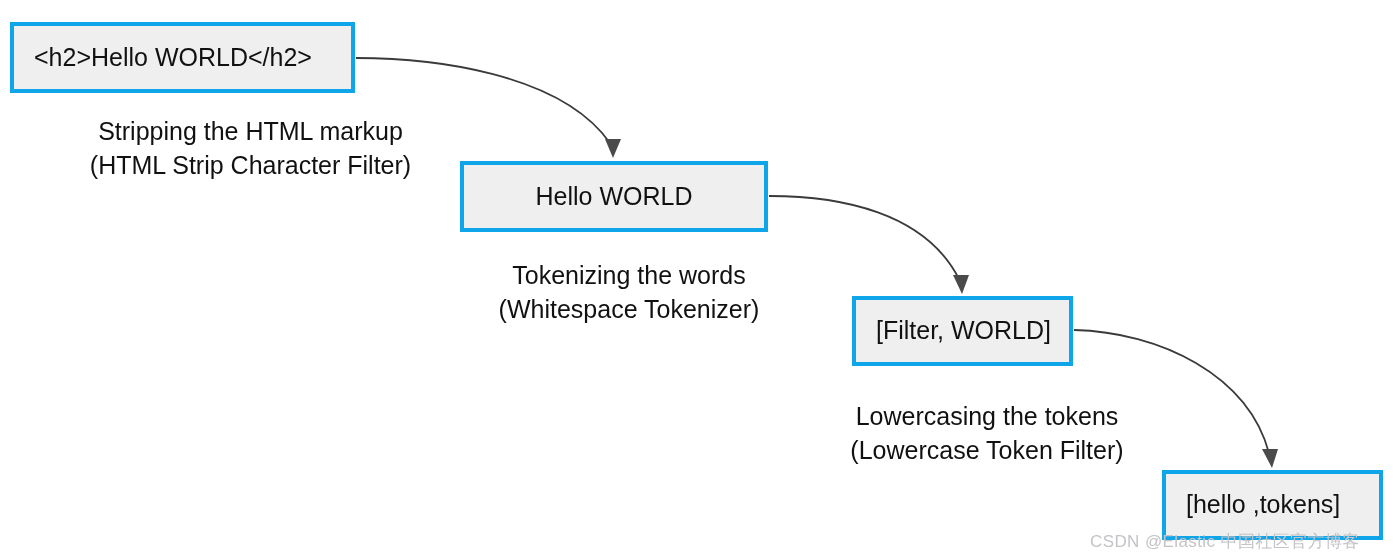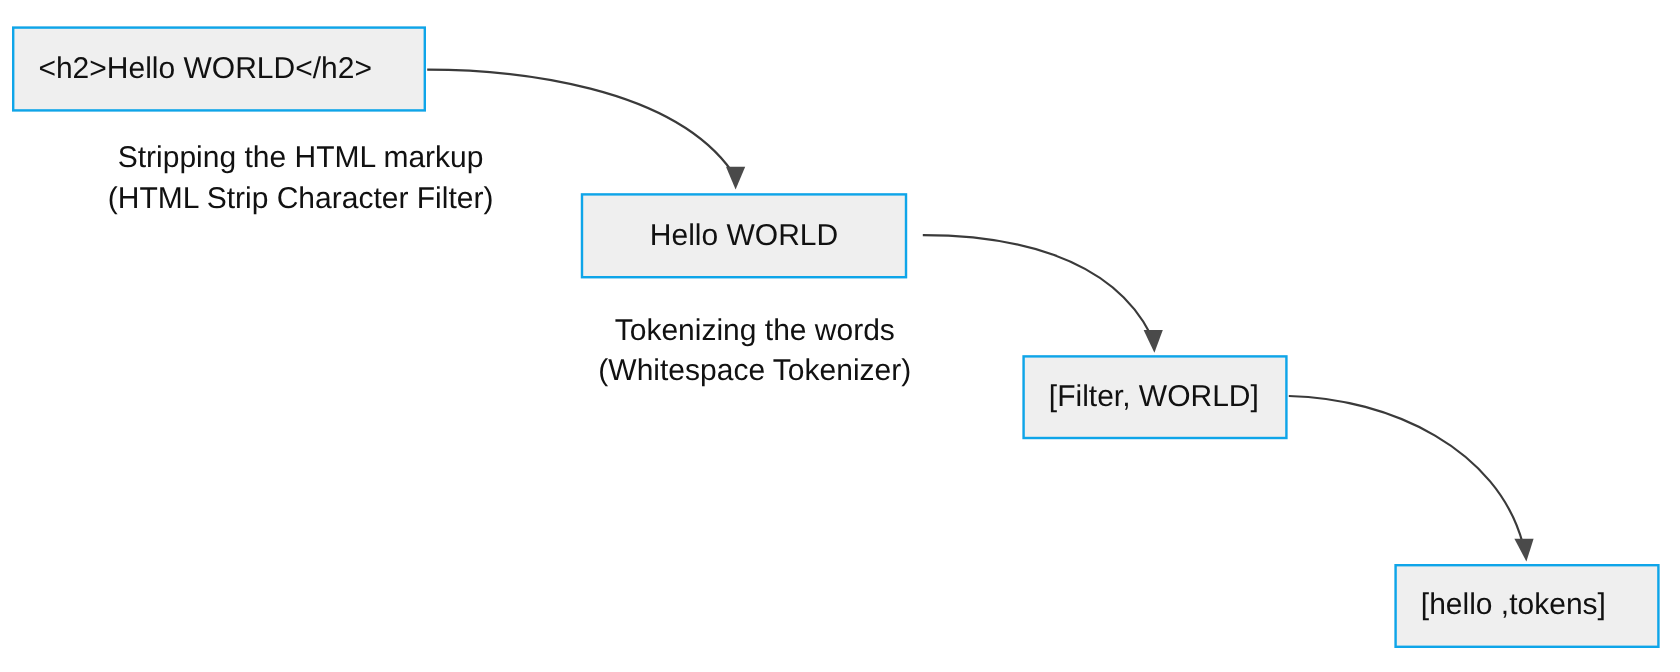--- a/index.html
+++ b/index.html
@@ -12,21 +12,21 @@
     width: 1400px;
     height: 560px;
     background: #ffffff;
     overflow: hidden;
     font-family: "Liberation Sans", sans-serif;
   }
   .flow-box {
     position: absolute;
     box-sizing: border-box;
     background: #efefef;
-    border: 2px solid #0ea5e9;
+    border: 4px solid #0ea5e9;
     display: flex;
     align-items: center;
     color: #111111;
     font-size: 25px;
     line-height: 1.1;
     white-space: nowrap;
   }
   .flow-box.align-left {
     justify-content: flex-start;
     padding-left: 20px;
@@ -82,31 +82,36 @@
       <path class="edge-head" d="M 962 294 L 953 275 L 969 275 Z"></path>
     </g>
     <g>
       <path class="edge-path" d="M 1074 330 C 1160 332, 1248 375, 1269 453"></path>
       <path class="edge-head" d="M 1272 468 L 1262 449 L 1278 449 Z"></path>
     </g>
   </svg>
 
   <div class="flow-box align-left" id="node-input" style="left: 10px; top: 22px; width: 345px; height: 71px;">&lt;h2&gt;Hello WORLD&lt;/h2&gt;</div>
 
-  <div class="flow-box align-center" id="node-stripped" style="left: 484px; top: 161px; width: 272px; height: 71px;">Hello WORLD</div>
+  <div class="flow-box align-center" id="node-stripped" style="left: 460px; top: 161px; width: 308px; height: 71px;">Hello WORLD</div>
 
   <div class="flow-box align-left" id="node-tokens" style="left: 852px; top: 296px; width: 221px; height: 70px;">[Filter, WORLD]</div>
 
   <div class="flow-box align-left" id="node-lowercased" style="left: 1162px; top: 470px; width: 221px; height: 70px;">[hello ,tokens]</div>
 
   <div class="step-label" id="label-strip" style="left: 63px; top: 114px; width: 375px;">
     <div>Stripping the HTML markup</div>
     <div>(HTML Strip Character Filter)</div>
   </div>
 
   <div class="step-label" id="label-tokenize" style="left: 478px; top: 258px; width: 302px;">
     <div>Tokenizing the words</div>
     <div>(Whitespace Tokenizer)</div>
   </div>
 
+  <div class="step-label" id="label-lowercase" style="left: 829px; top: 399px; width: 316px;">
+    <div>Lowercasing the tokens</div>
+    <div>(Lowercase Token Filter)</div>
+  </div>
 
+  <div class="watermark" id="watermark" style="left: 1090px; top: 530px;">CSDN @Elastic 中国社区官方博客</div>
 
 </div>
 
 </body></html>

